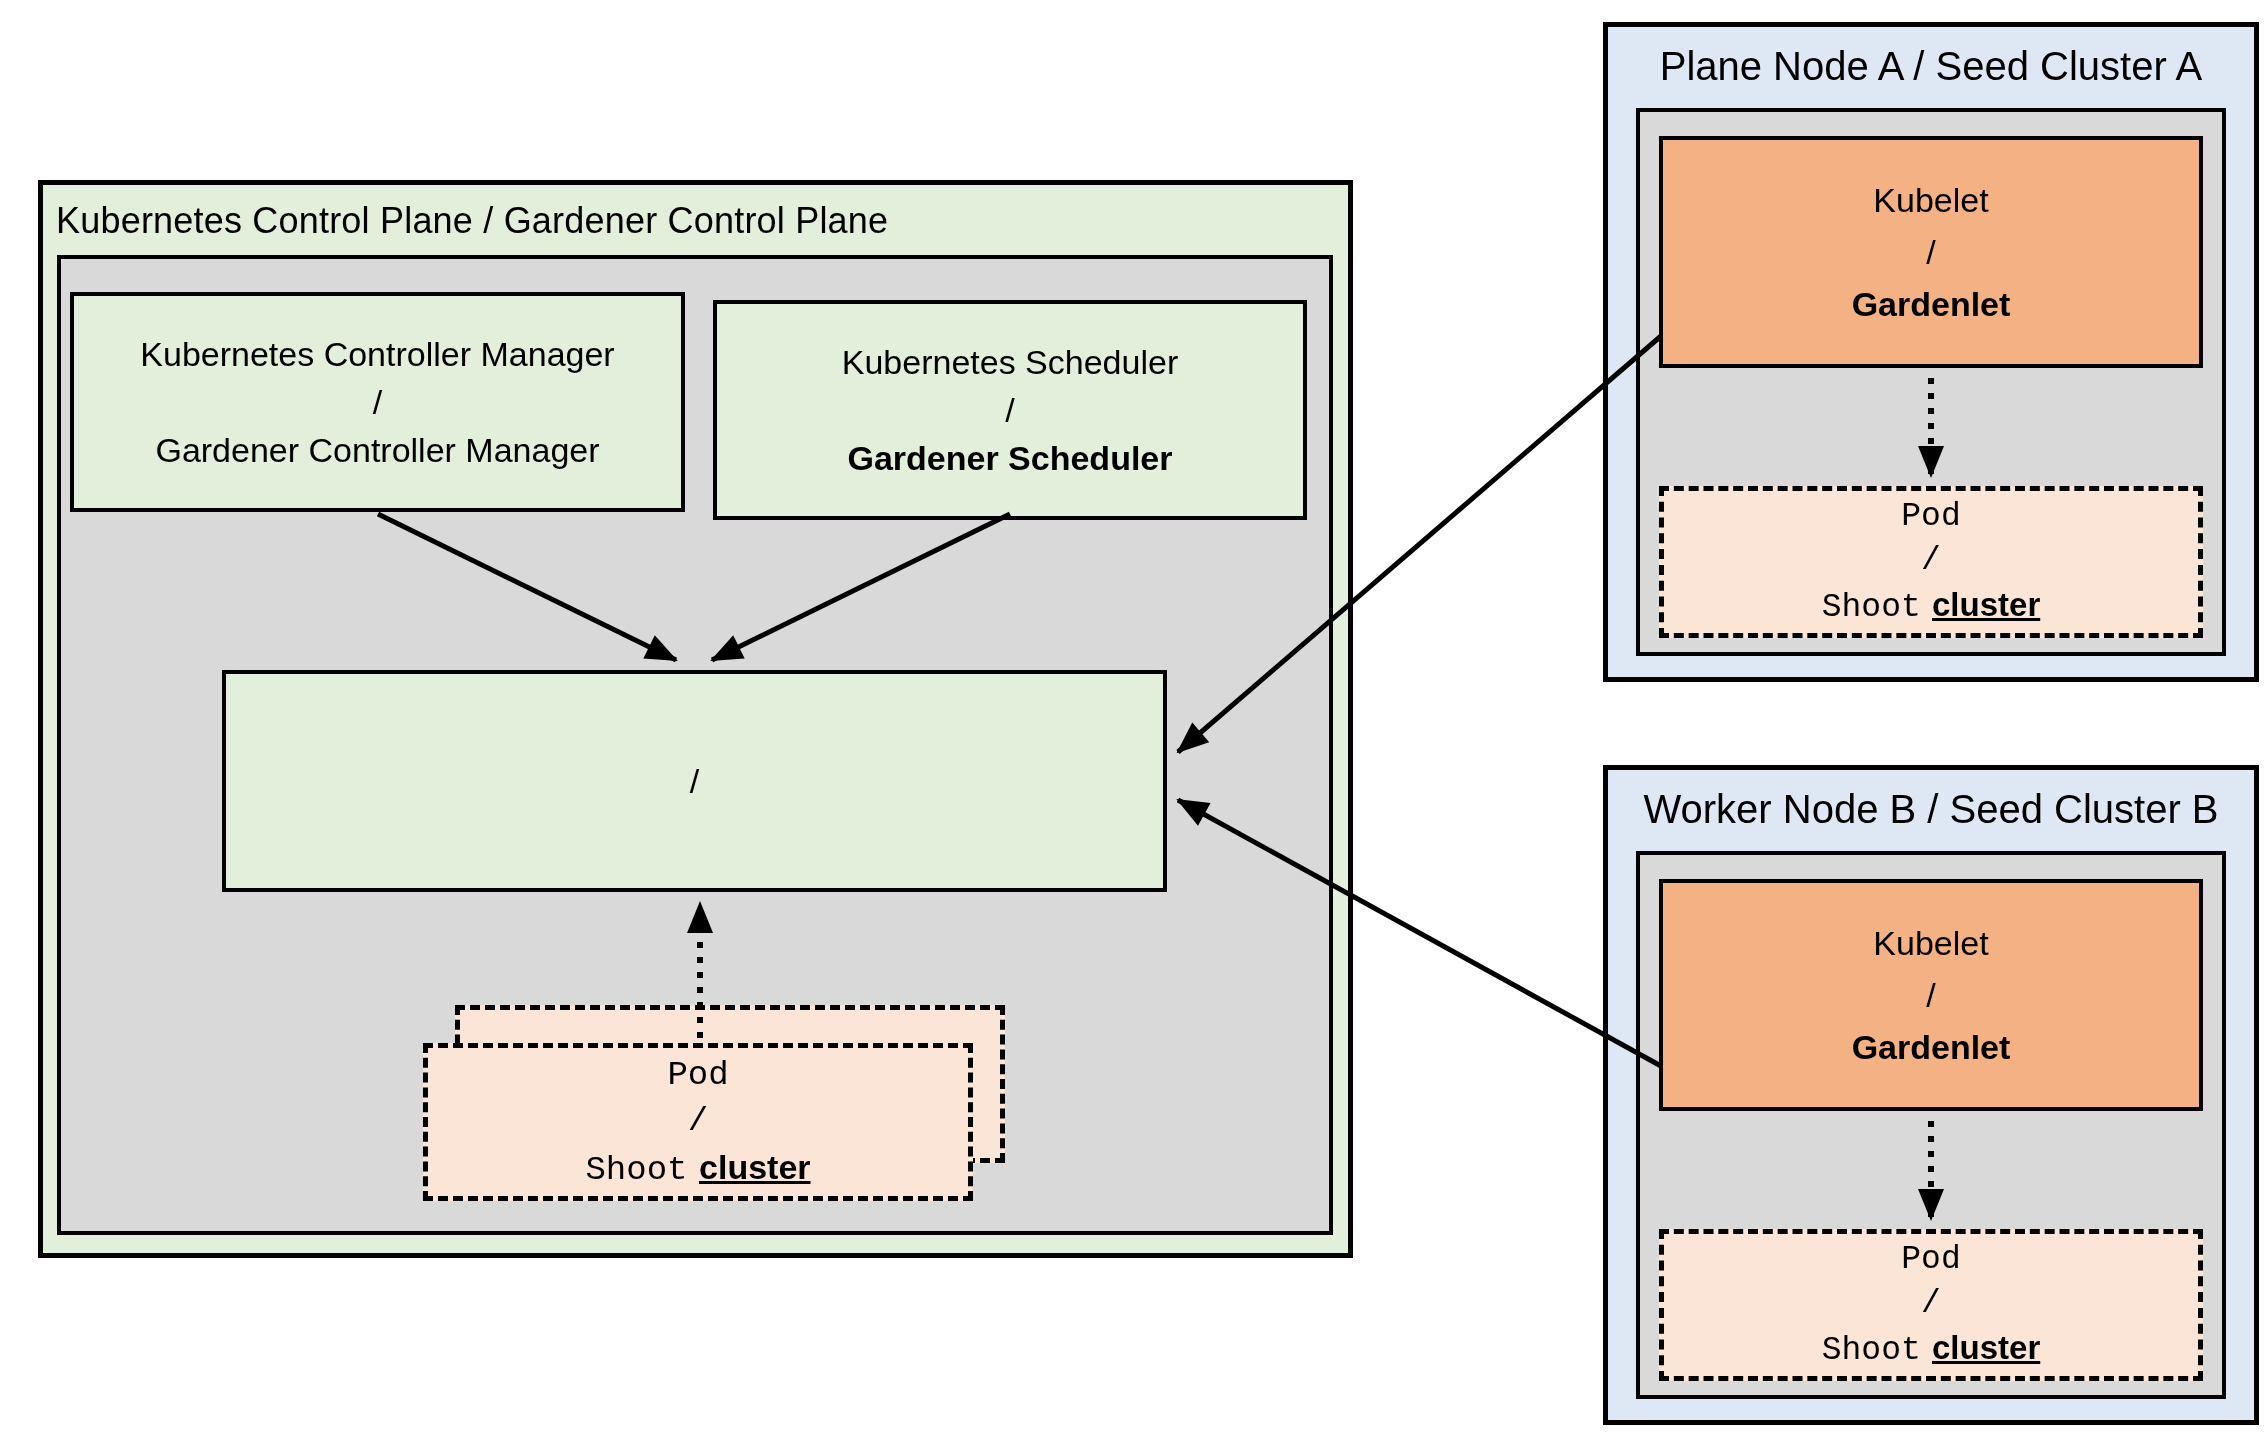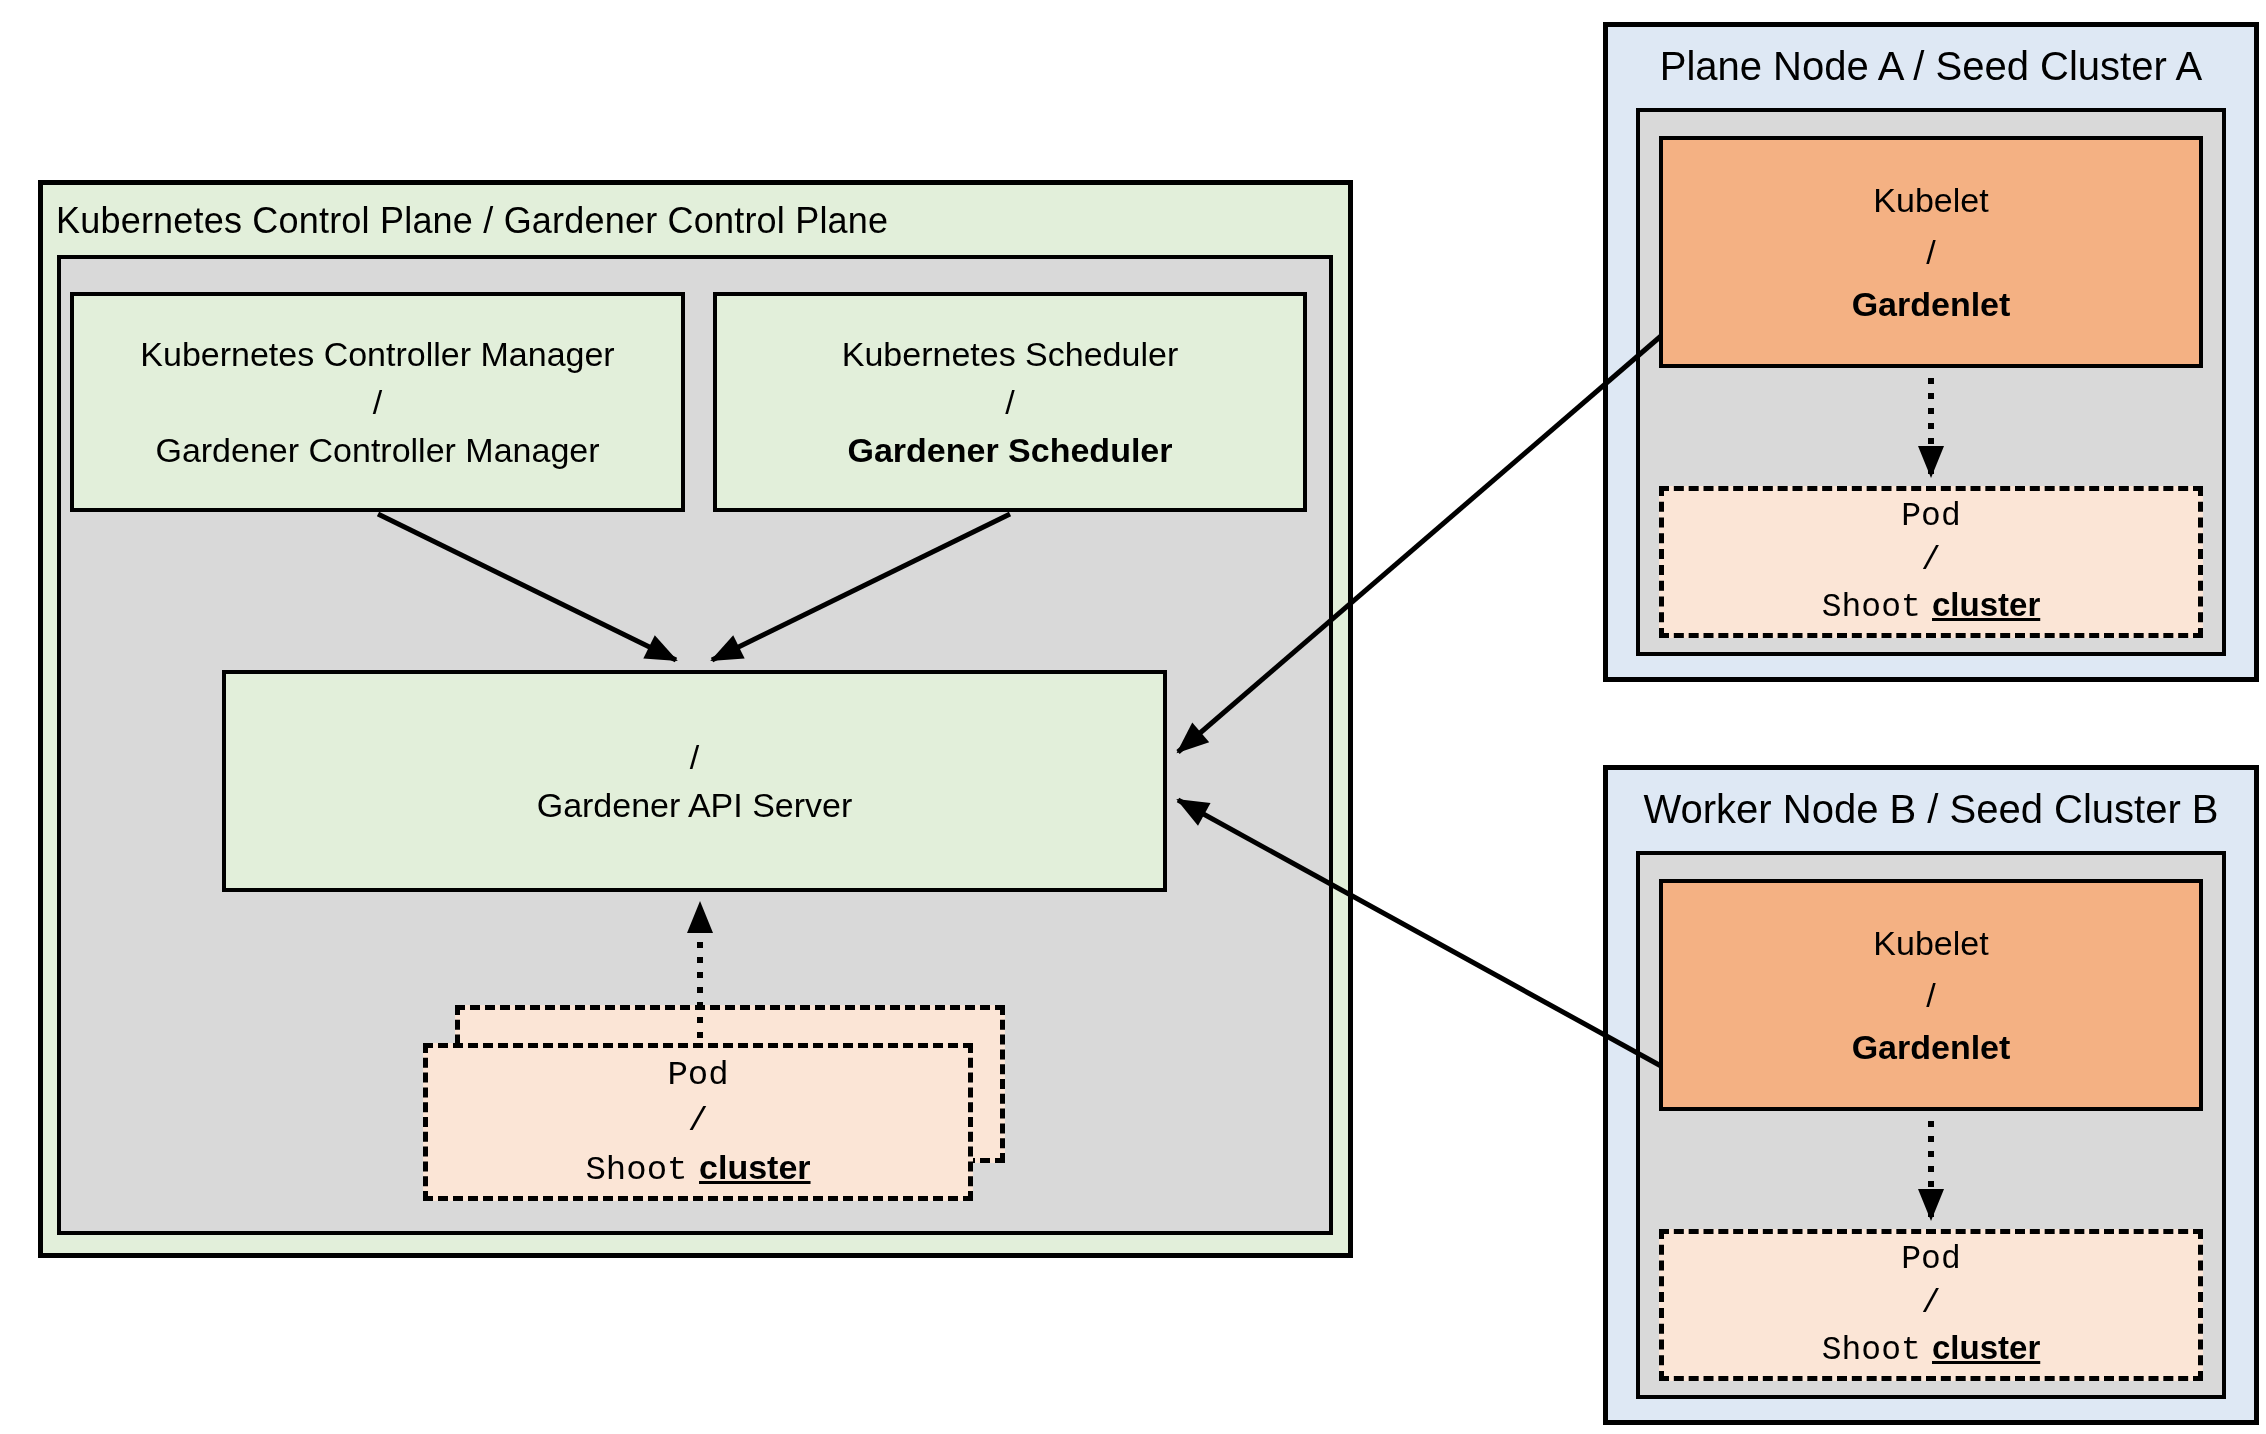--- a/index.html
+++ b/index.html
@@ -59,32 +59,31 @@
 </div>
 
 <div class="abs bordered green-fill" style="left:70px; top:292px; width:615px; height:220px;">
   <div class="label3">
     <div>Kubernetes Controller Manager</div>
     <div>/</div>
     <div>Gardener Controller Manager</div>
   </div>
 </div>
 
-<div class="abs bordered green-fill" style="left:713px; top:292px; width:594px; height:220px;">
+<div class="abs bordered green-fill" style="left:713px; top:300px; width:594px; height:220px;">
   <div class="label3">
     <div>Kubernetes Scheduler</div>
     <div>/</div>
     <div class="bold">Gardener Scheduler</div>
   </div>
 </div>
 
 <div class="abs bordered green-fill" style="left:222px; top:670px; width:945px; height:222px;">
   <div class="label3">
     <div>/</div>
-    <div>Gardener API Server</div>
   </div>
 </div>
 
 <div class="abs dashed peach-fill" style="left:455px; top:1005px; width:550px; height:158px;">
 </div>
 
 <div class="abs dashed peach-fill" style="left:423px; top:1043px; width:550px; height:158px;">
   <div class="label3 podtext mono">
     <div>Pod</div>
     <div>/</div>

